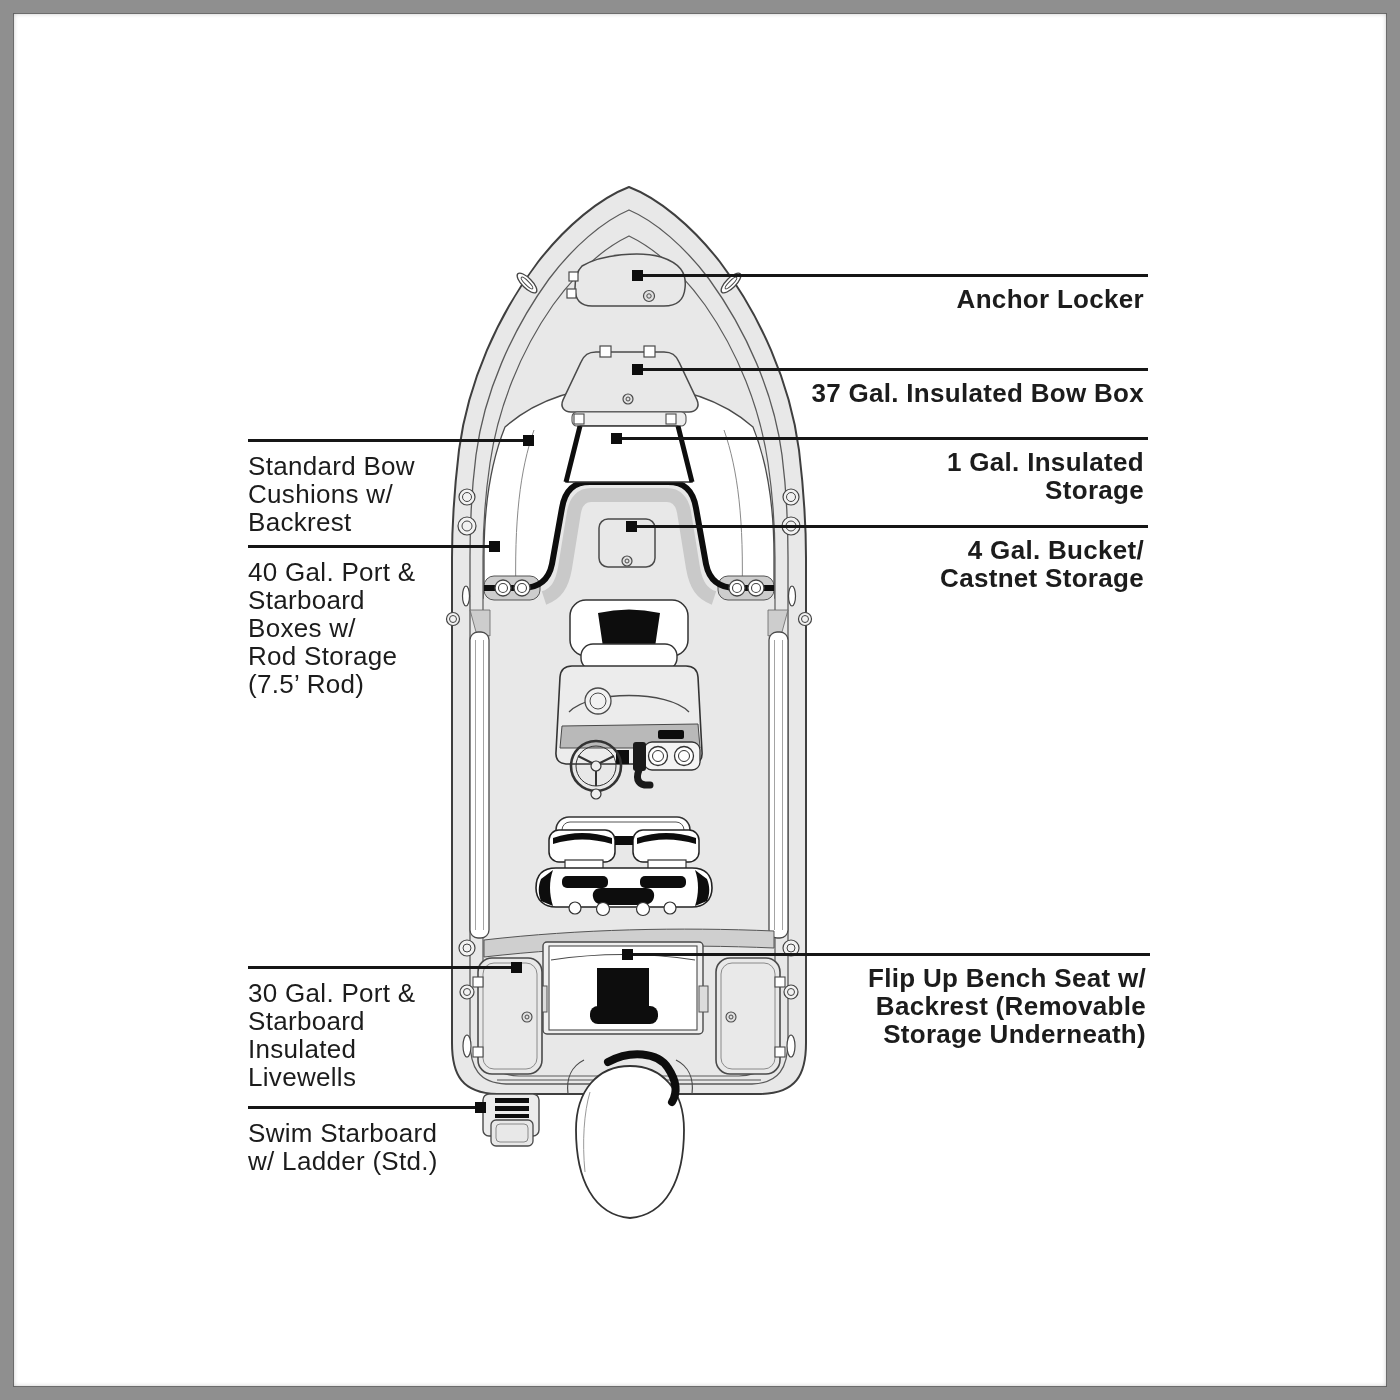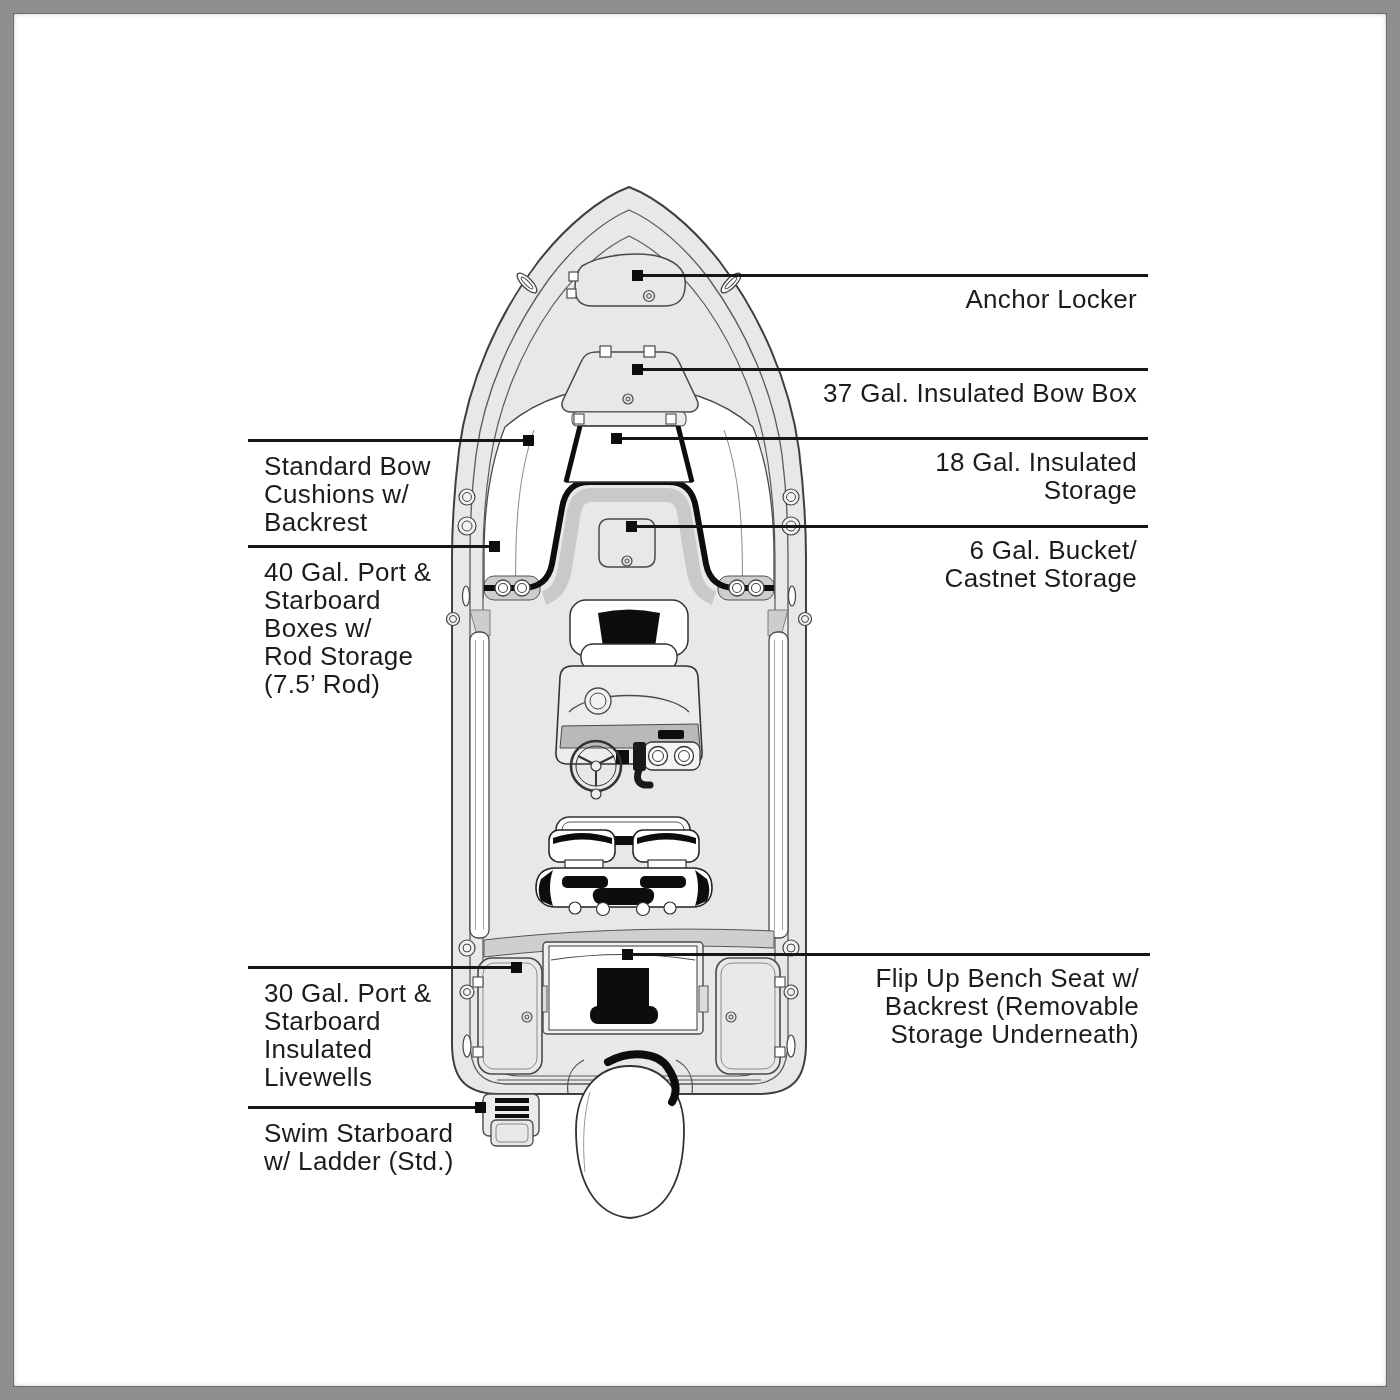--- a/index.html
+++ b/index.html
@@ -9,22 +9,22 @@
          box-shadow:inset 0 0 5px rgba(0,0,0,.30), inset 0 0 0 1px #7c7c7c;z-index:50;}
   .stage{position:absolute;inset:0;}
   svg{position:absolute;left:0;top:0;}
   .callout{position:absolute;font-size:26px;line-height:28px;color:#1c1c1c;
            letter-spacing:.3px;z-index:20;}
   .callout .line{position:absolute;left:0;top:0;height:3px;background:#161616;}
   .callout .marker{position:absolute;width:11px;height:11px;background:#0d0d0d;top:-4px;}
   .callout.right .marker{left:-1px;}
   .callout.left  .marker{right:-1px;}
   .callout .text{position:absolute;white-space:pre-line;}
-  .callout.right .text{right:11px;top:11px;width:620px;text-align:right;}
-  .callout.left  .text{left:16px;top:13px;width:320px;text-align:left;}
+  .callout.right .text{right:4px;top:11px;width:620px;text-align:right;font-weight:bold;}
+  .callout.left  .text{left:0;top:13px;width:320px;text-align:left;}
 </style>
 </head>
 <body>
 
 <div class="stage">
 
 <svg width="1400" height="1400" viewBox="0 0 1400 1400">
 
   <g>
     <path d="M 629,187 C 600,198 566,226 538,262 C 498,315 468,382 459,450
@@ -288,29 +288,29 @@
   <div class="line" style="width:515px;">
         <span class="marker"></span>
       </div>
   <div class="text">37 Gal. Insulated Bow Box</div>
 </div>
 
 <div class="callout right" style="left:612px;top:437px;width:536px;">
   <div class="line" style="width:536px;">
         <span class="marker"></span>
       </div>
-  <div class="text">18 Gal. Insulated
+  <div class="text">1 Gal. Insulated
 Storage</div>
 </div>
 
 <div class="callout right" style="left:627px;top:525px;width:521px;">
   <div class="line" style="width:521px;">
         <span class="marker"></span>
       </div>
-  <div class="text">6 Gal. Bucket/
+  <div class="text">4 Gal. Bucket/
 Castnet Storage</div>
 </div>
 
 <div class="callout right" style="left:623px;top:953px;width:527px;">
   <div class="line" style="width:527px;">
         <span class="marker"></span>
       </div>
   <div class="text">Flip Up Bench Seat w/
 Backrest (Removable
 Storage Underneath)</div>

